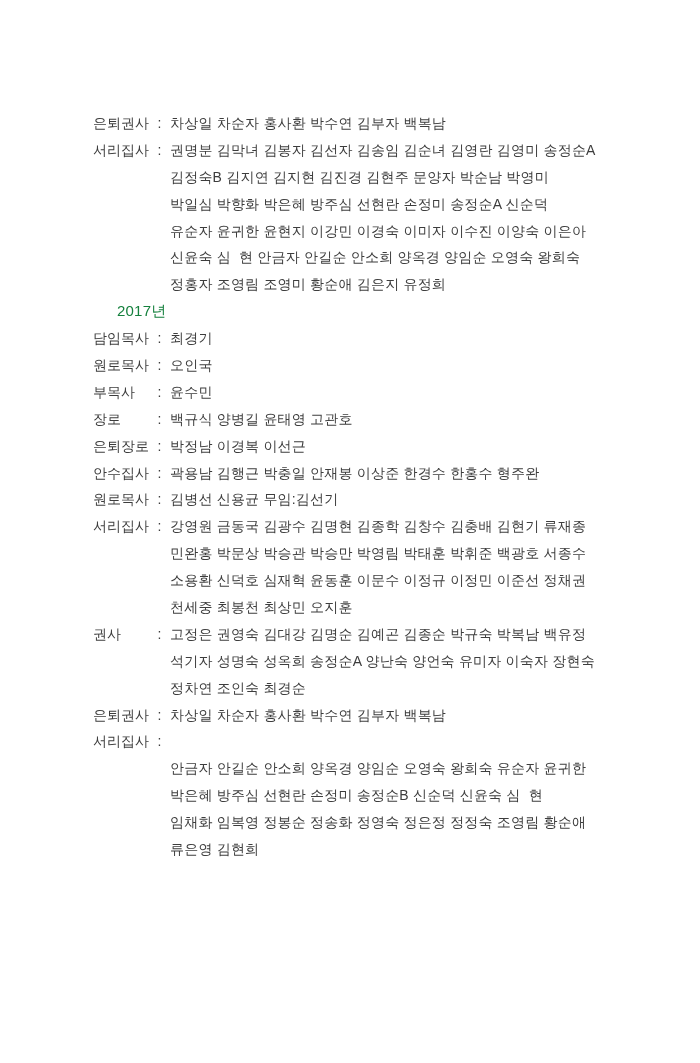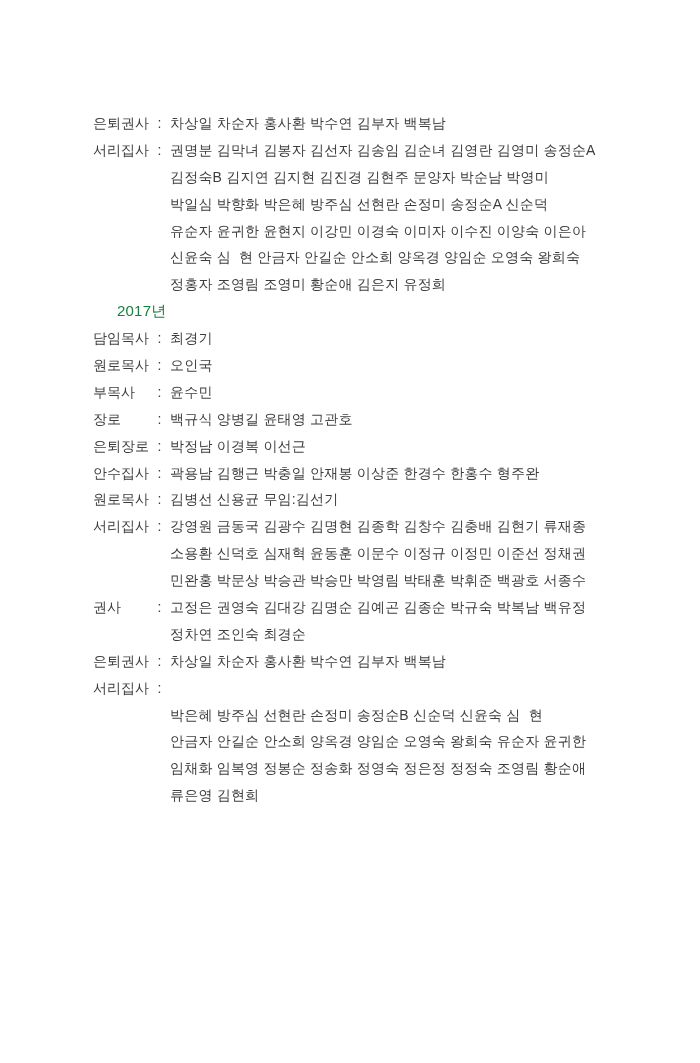--- a/index.html
+++ b/index.html
@@ -150,36 +150,46 @@
 
   <div class="row">
     <span class="label">서리집사</span>
     <span class="colon">:</span>
     <span class="names">강영원 금동국 김광수 김명현 김종학 김창수 김충배 김현기 류재종</span>
   </div>
 
   <div class="row">
     <span class="label"></span>
     <span class="colon"></span>
+    <span class="names">민완홍 박문상 박승관 박승만 박영림 박태훈 박휘준 백광호 서종수</span>
+  </div>
+
+  <div class="row">
+    <span class="label"></span>
+    <span class="colon"></span>
     <span class="names">소용환 신덕호 심재혁 윤동훈 이문수 이정규 이정민 이준선 정채권</span>
   </div>
 
   <div class="row">
     <span class="label"></span>
     <span class="colon"></span>
-    <span class="names">민완홍 박문상 박승관 박승만 박영림 박태훈 박휘준 백광호 서종수</span>
-  </div>
-
+    <span class="names">천세중 최봉천 최상민 오지훈</span>
+  </div>
 
   <div class="row">
     <span class="label">권사</span>
     <span class="colon">:</span>
     <span class="names">고정은 권영숙 김대강 김명순 김예곤 김종순 박규숙 박복남 백유정</span>
   </div>
 
+  <div class="row">
+    <span class="label"></span>
+    <span class="colon"></span>
+    <span class="names">석기자 성명숙 성옥희 송정순A 양난숙 양언숙 유미자 이숙자 장현숙</span>
+  </div>
 
   <div class="row">
     <span class="label"></span>
     <span class="colon"></span>
     <span class="names">정차연 조인숙 최경순</span>
   </div>
 
   <div class="row">
     <span class="label">은퇴권사</span>
     <span class="colon">:</span>
@@ -188,29 +198,29 @@
 
   <div class="row">
     <span class="label">서리집사</span>
     <span class="colon">:</span>
   </div>
 
 
   <div class="row">
     <span class="label"></span>
     <span class="colon"></span>
+    <span class="names">안금자 안길순 안소희 양옥경 양임순 오영숙 왕희숙 유순자 윤귀한</span>
+  </div>
+
+  <div class="row">
+    <span class="label"></span>
+    <span class="colon"></span>
     <span class="names">박은혜 방주심 선현란 손정미 송정순B 신순덕 신윤숙 심  현</span>
   </div>
 
-  <div class="row">
-    <span class="label"></span>
-    <span class="colon"></span>
-    <span class="names">안금자 안길순 안소희 양옥경 양임순 오영숙 왕희숙 유순자 윤귀한</span>
-  </div>
-
 
   <div class="row">
     <span class="label"></span>
     <span class="colon"></span>
     <span class="names">임채화 임복영 정봉순 정송화 정영숙 정은정 정정숙 조영림 황순애</span>
   </div>
 
   <div class="row">
     <span class="label"></span>
     <span class="colon"></span>

